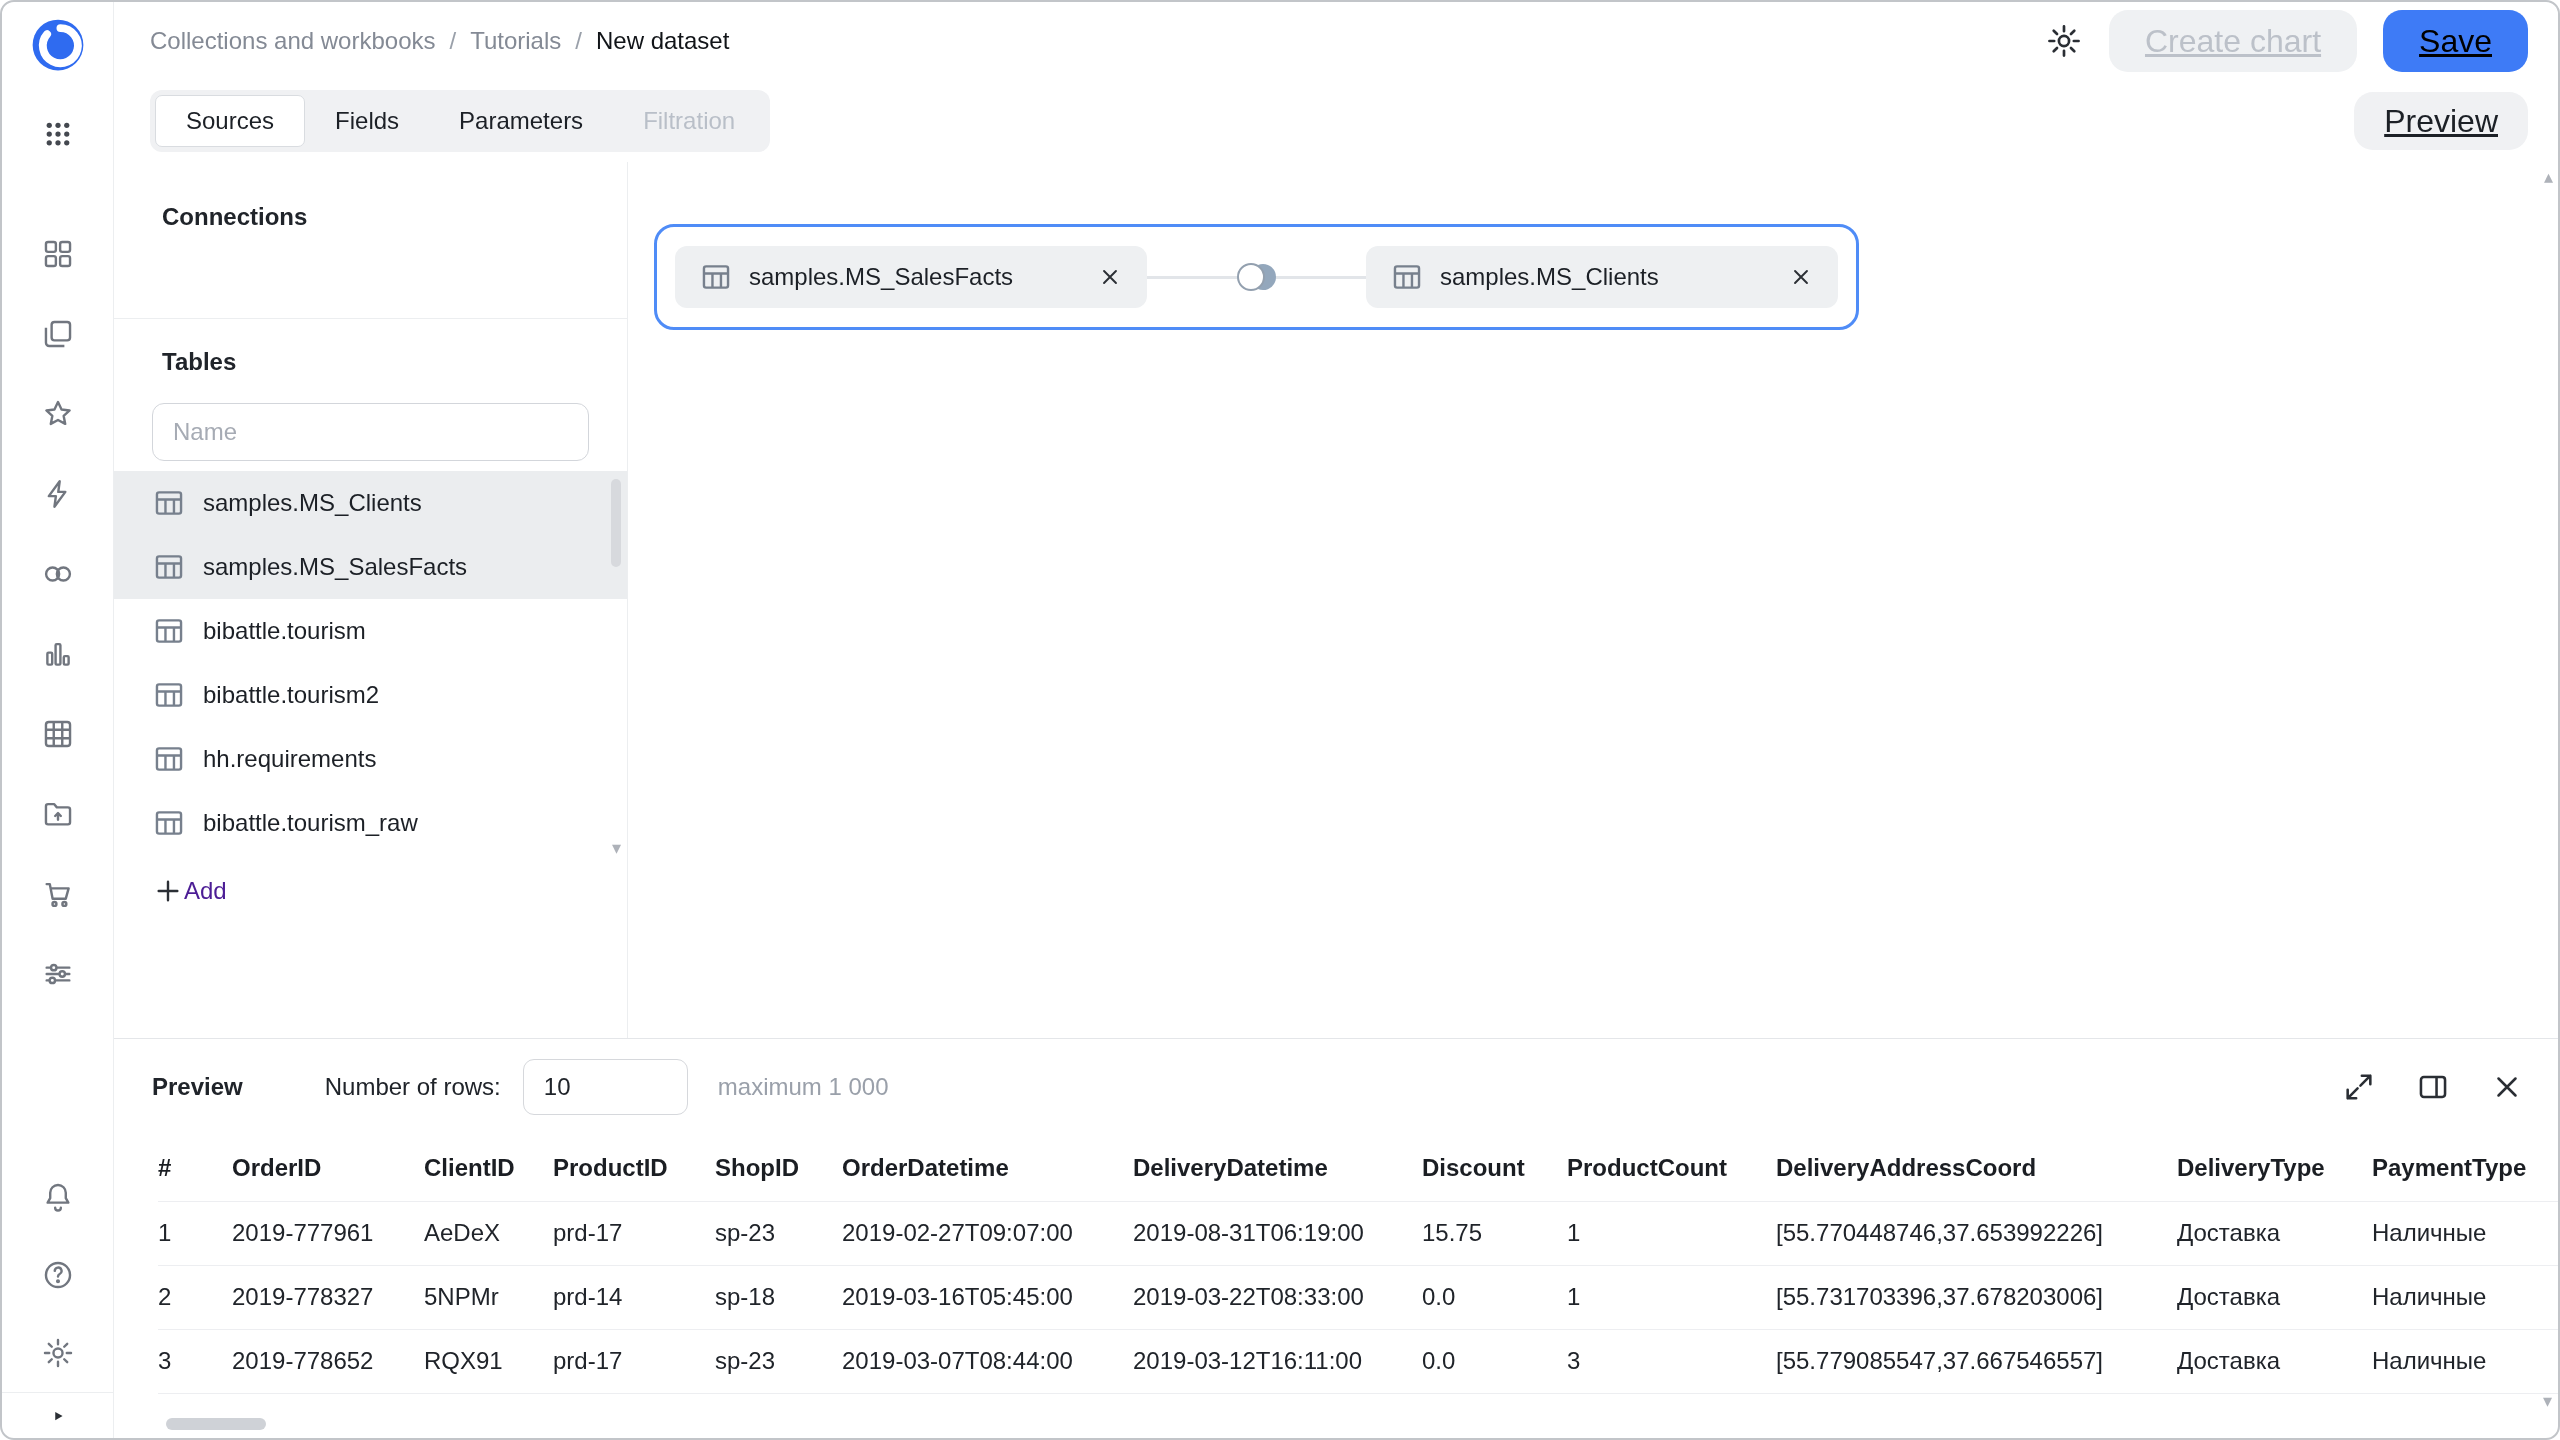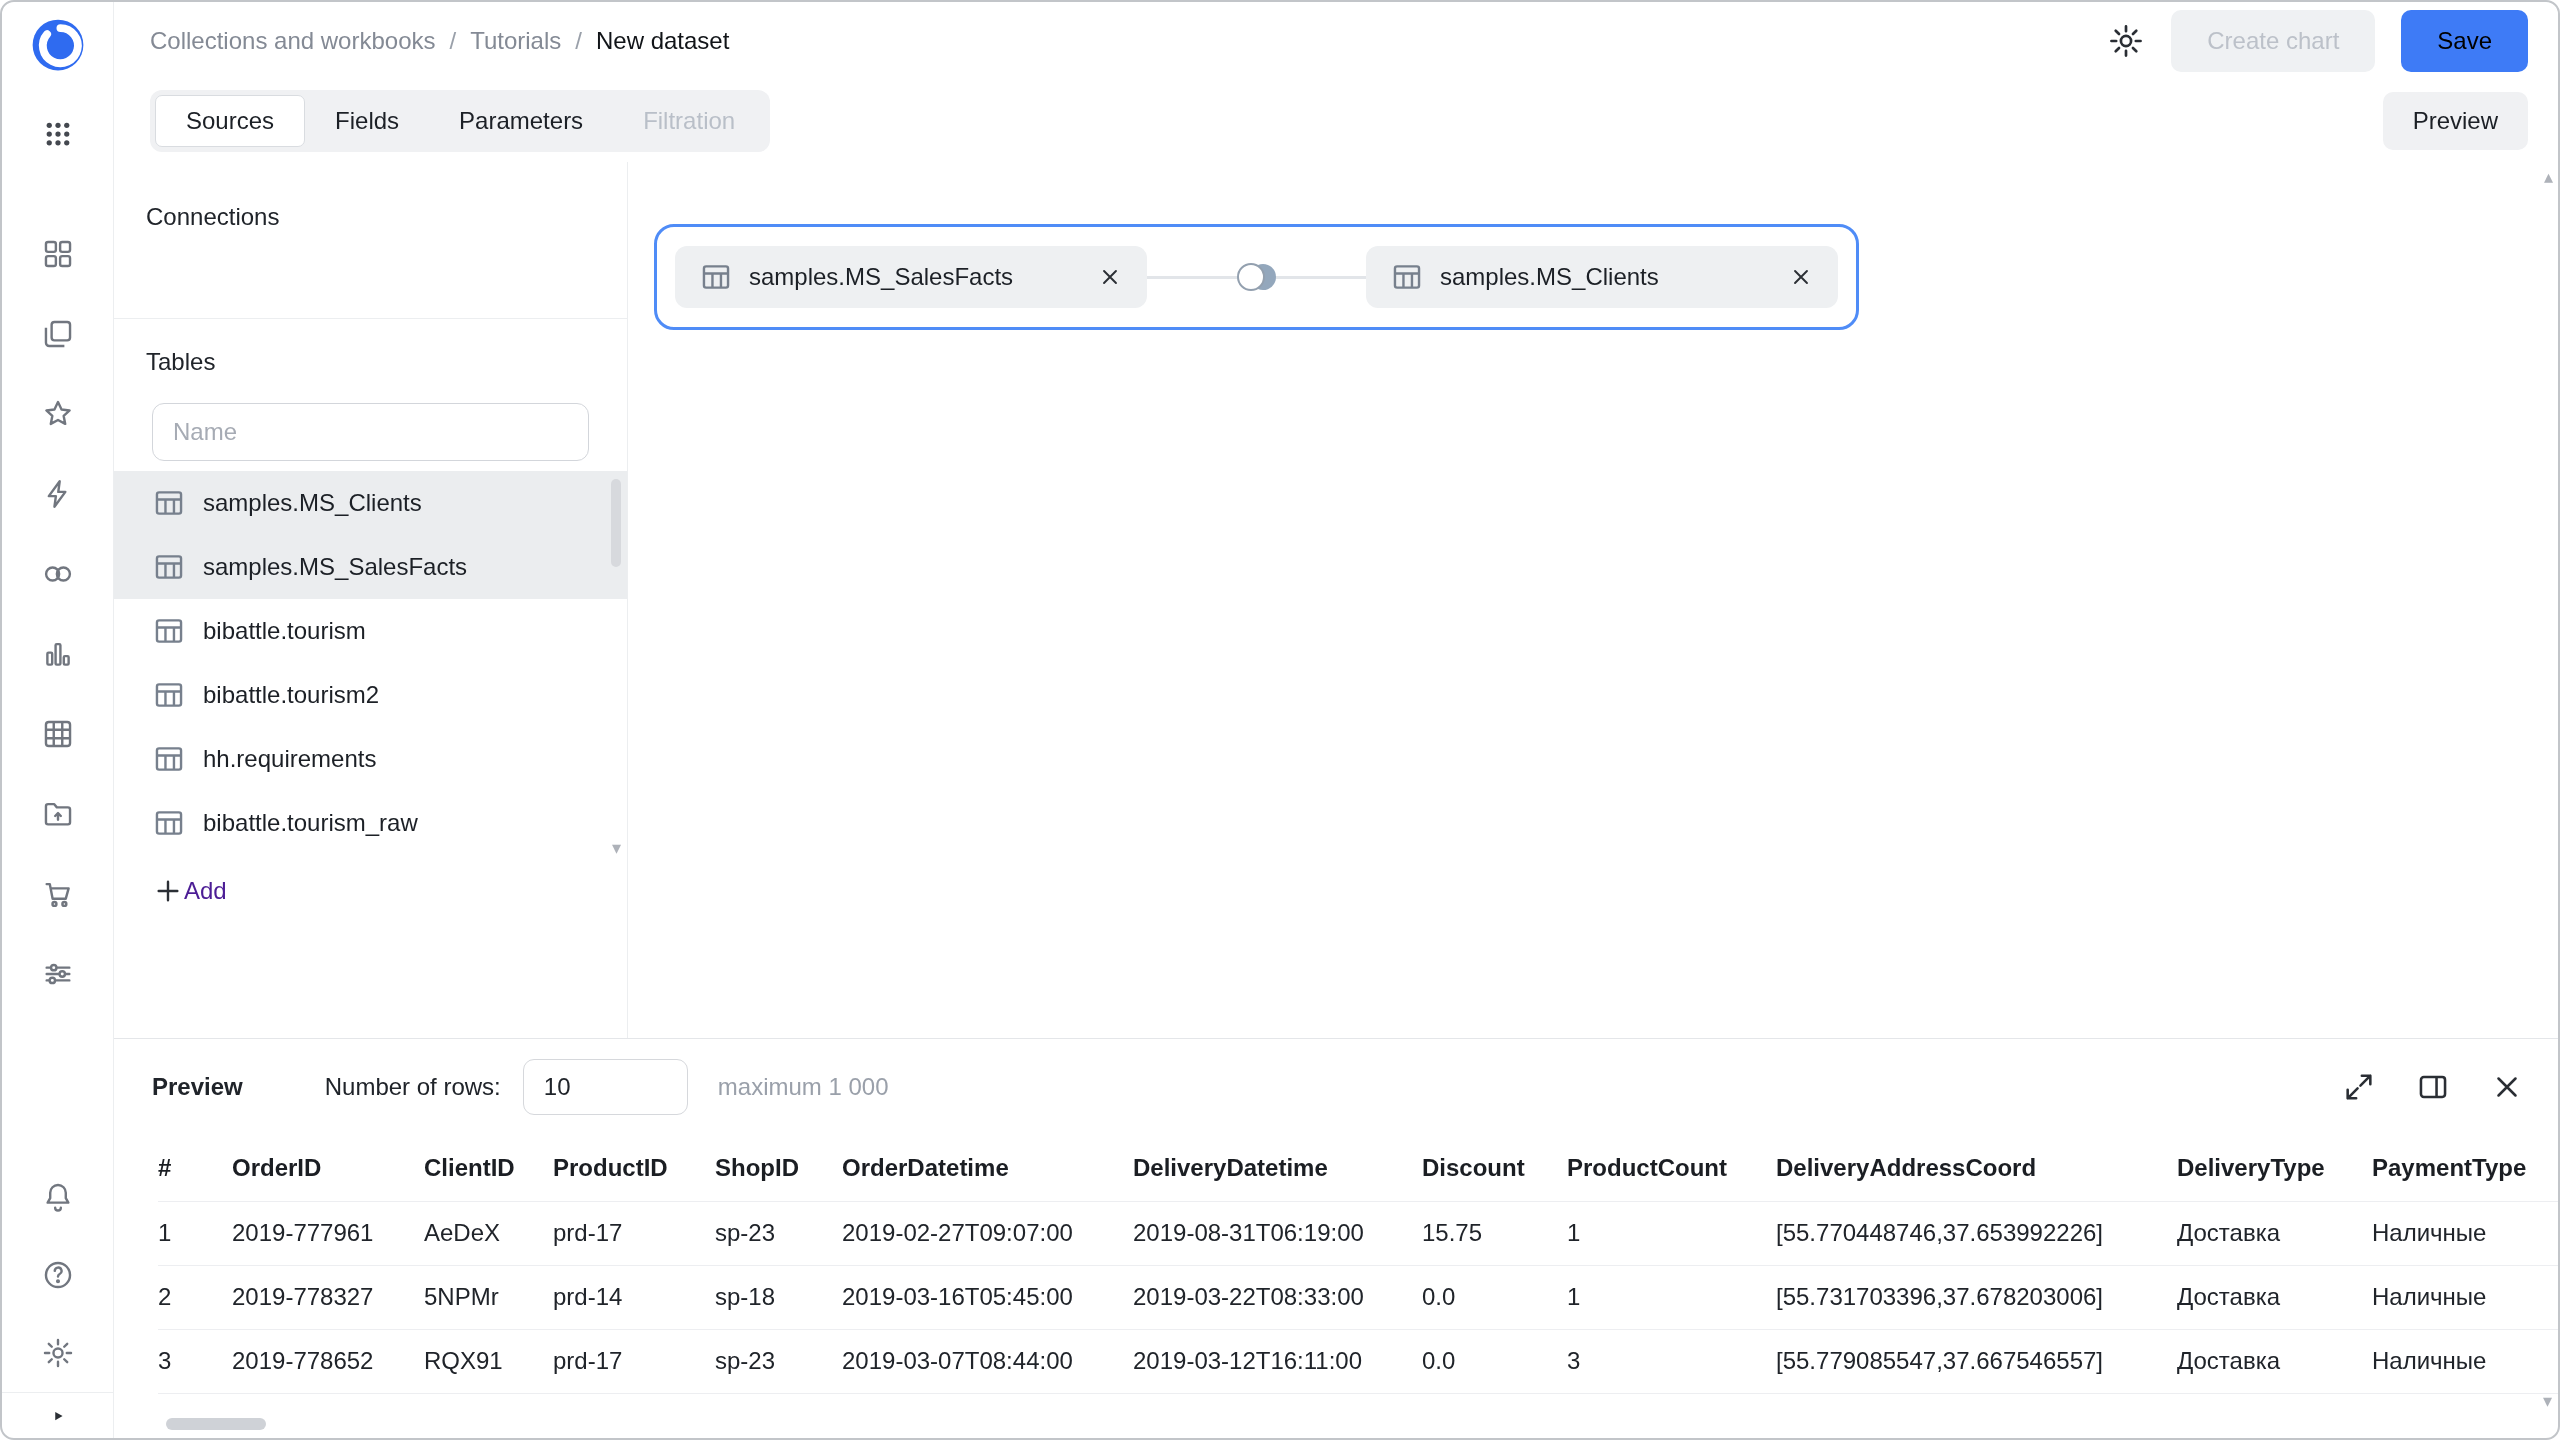--- a/index.html
+++ b/index.html
@@ -22,36 +22,36 @@
   
   .main { flex: 1; display: flex; flex-direction: column; min-width: 0; }
 
   .header { height: 78px; min-height: 78px; display: flex; align-items: center; padding: 0 30px 0 36px; }
   .breadcrumb { display: flex; align-items: center; gap: 14px; }
   .crumb { color: #848a95; cursor: pointer; }
   .crumb-sep { color: #9aa0aa; }
   .crumb.current { color: #111418; font-weight: 500; cursor: default; }
   .header-actions { margin-left: auto; display: flex; align-items: center; gap: 26px; }
   .icon-btn { display: flex; align-items: center; justify-content: center; color: #2a2e34; cursor: pointer; }
-  .btn { height: 62px; display: flex; align-items: center; padding: 0 36px; border-radius: 10px; font-size: 24px; cursor: pointer; border: none; }
+  .btn { height: 62px; display: flex; align-items: center; padding: 0 36px; border-radius: 19px; font-size: 32px; cursor: pointer; border: none; text-decoration: underline; }
   .btn.disabled { background: #eff1f3; color: #bcc1c9; cursor: default; }
   .btn.primary { background: #3e7bf6; color: #000000; }
 
   .toolbar { height: 82px; min-height: 82px; display: flex; align-items: center; padding: 0 30px 0 36px; }
   .tab-group { display: inline-flex; background: #f0f1f3; border-radius: 12px; padding: 5px; }
   .tab { height: 52px; display: flex; align-items: center; padding: 0 30px; border-radius: 7px; color: #1c2026; cursor: pointer; }
   .tab.active { background: #fff; border: 1px solid #d9dce0; }
   .tab.disabled { color: #b9bfc8; cursor: default; }
   .btn.neutral { margin-left: auto; background: #f0f1f3; color: #1c2026; height: 58px; padding: 0 30px; }
 
   .content { flex: 1; min-height: 0; display: flex; }
 
   
   .left-panel { width: 514px; min-width: 514px; border-right: 1px solid #eceef0; display: flex; flex-direction: column; overflow: hidden; position: relative; }
-  .panel-title { font-weight: 400; margin: 40px 0 0 32px; line-height: 30px; }
+  .panel-title { font-weight: 700; margin: 40px 0 0 48px; line-height: 30px; }
   .connection-item { margin-top: 46px; height: 66px; display: flex; align-items: center; padding: 0 24px 0 38px; background: #dbe3fb; cursor: pointer; }
   .connection-item .label { margin-left: 18px; flex: 1; color: #16181c; }
   .more-btn { color: #5d646e; display: flex; align-items: center; cursor: pointer; }
   .panel-divider { border: none; border-top: 1px solid #eceef0; margin: 86px 0 0 0; }
   .panel-title.tables { margin-top: 28px; }
   .search-input { margin: 26px 38px 10px 38px; height: 58px; border: 1px solid #d3d6db; border-radius: 12px; padding: 0 20px; font-size: 24px; font-family: "Liberation Sans", sans-serif; color: #20242a; outline: none; }
   .search-input::placeholder { color: #a6abb4; }
   .table-list { position: relative; }
   .table-item { height: 64px; display: flex; align-items: center; padding-left: 38px; gap: 17px; cursor: pointer; color: #1c2026; }
   .table-item.selected { background: #ebedef; }

